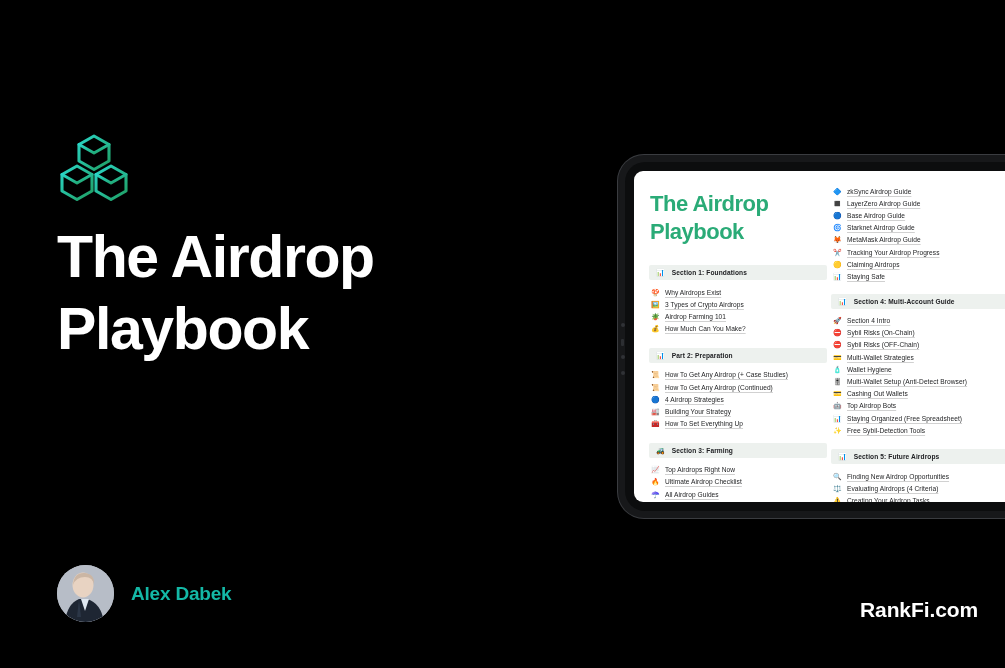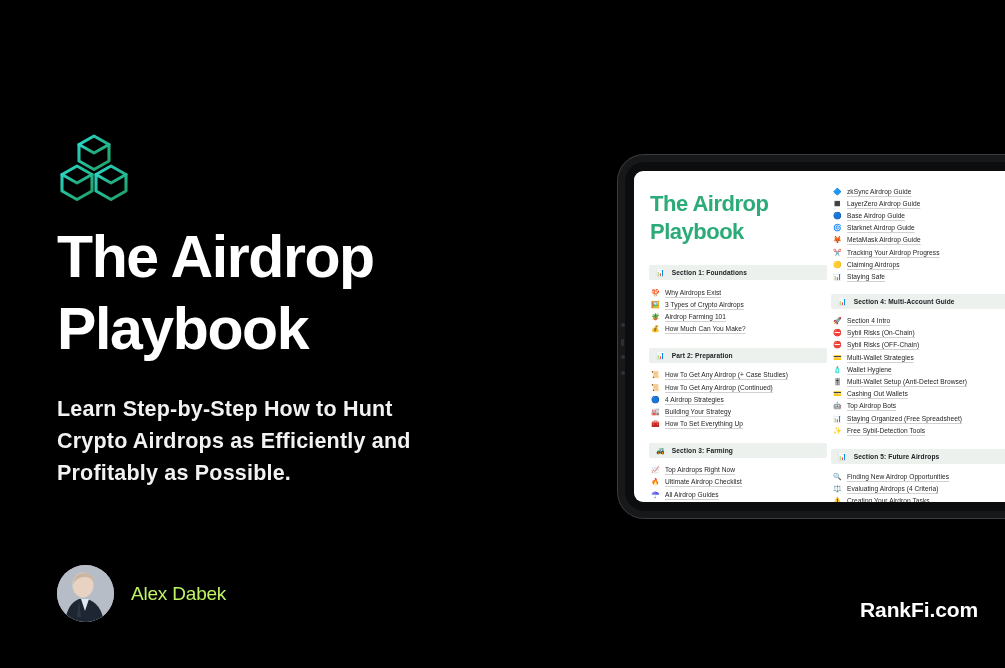--- a/index.html
+++ b/index.html
@@ -68,23 +68,23 @@
   #author-avatar {
     width: 57px;
     height: 57px;
     border-radius: 50%;
     overflow: hidden;
     background: #b9bfc9;
     position: relative;
     flex: none;
   }
   #author-name {
-    color: #bef264;
+    color: #14b8a6;
     font-size: 19px;
-    font-weight: normal;
+    font-weight: bold;
     letter-spacing: -0.2px;
   }
 
   #site-brand {
     position: absolute;
     left: 860px;
     top: 598px;
     color: #ffffff;
     font-size: 21px;
     font-weight: bold;
@@ -239,21 +239,20 @@
           <path d="M20 53 L20 69.5"></path>
           <path d="M54 36 L69 44.5 L69 61 L54 69.5 L39 61 L39 44.5 Z"></path>
           <path d="M39 44.5 L54 53 L69 44.5"></path>
           <path d="M54 53 L54 69.5"></path>
         </g>
       </svg>
     </div>
 
     <div id="cover-title">The Airdrop Playbook</div>
 
-    <div id="cover-subtitle">Learn Step-by-Step How to Hunt Crypto Airdrops as Efficiently and Profitably as Possible.</div>
 
     <div id="author-block">
       <div id="author-avatar">
         <svg width="57" height="57" viewBox="0 0 57 57">
           <rect width="57" height="57" fill="#b7bdc7"></rect>
           <ellipse cx="26" cy="20" rx="10.5" ry="12.5" fill="#e8d3c2"></ellipse>
           <path d="M16 20 Q17 7 28 8 Q38 9 37 20 Q36 12 28 12 Q19 12 16 20 Z" fill="#cbb6a4"></path>
           <path d="M8 57 Q10 39 22 34 L30 34 Q44 38 47 57 Z" fill="#1e2633"></path>
           <path d="M24 34 L28 46 L32 34 Z" fill="#dfe7f0"></path>
           <path d="M22 34 L24 52 L20 52 Z" fill="#2b3647"></path>

